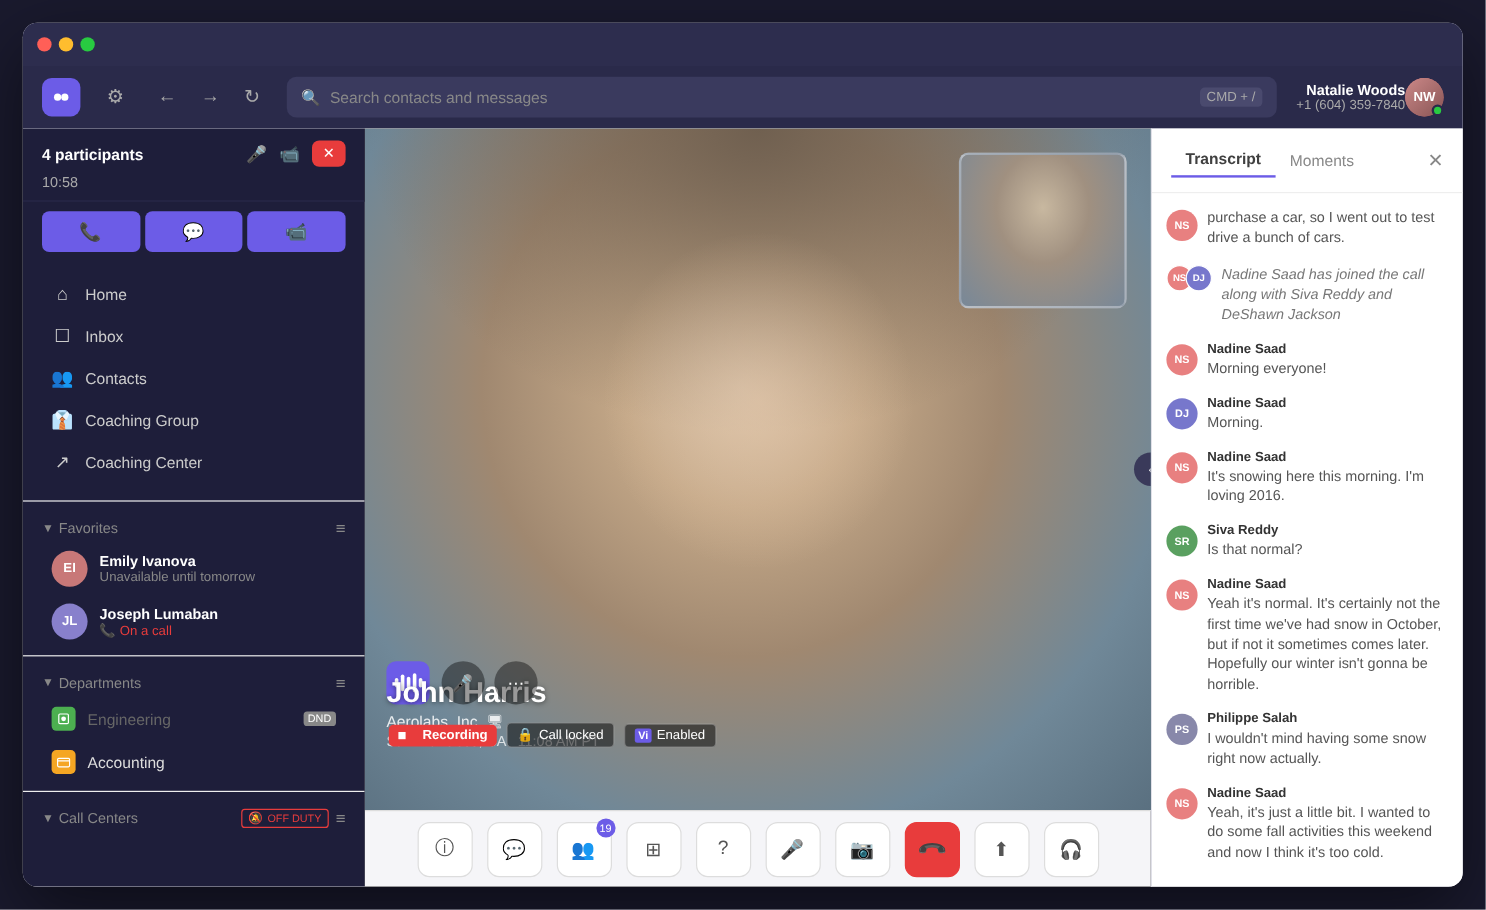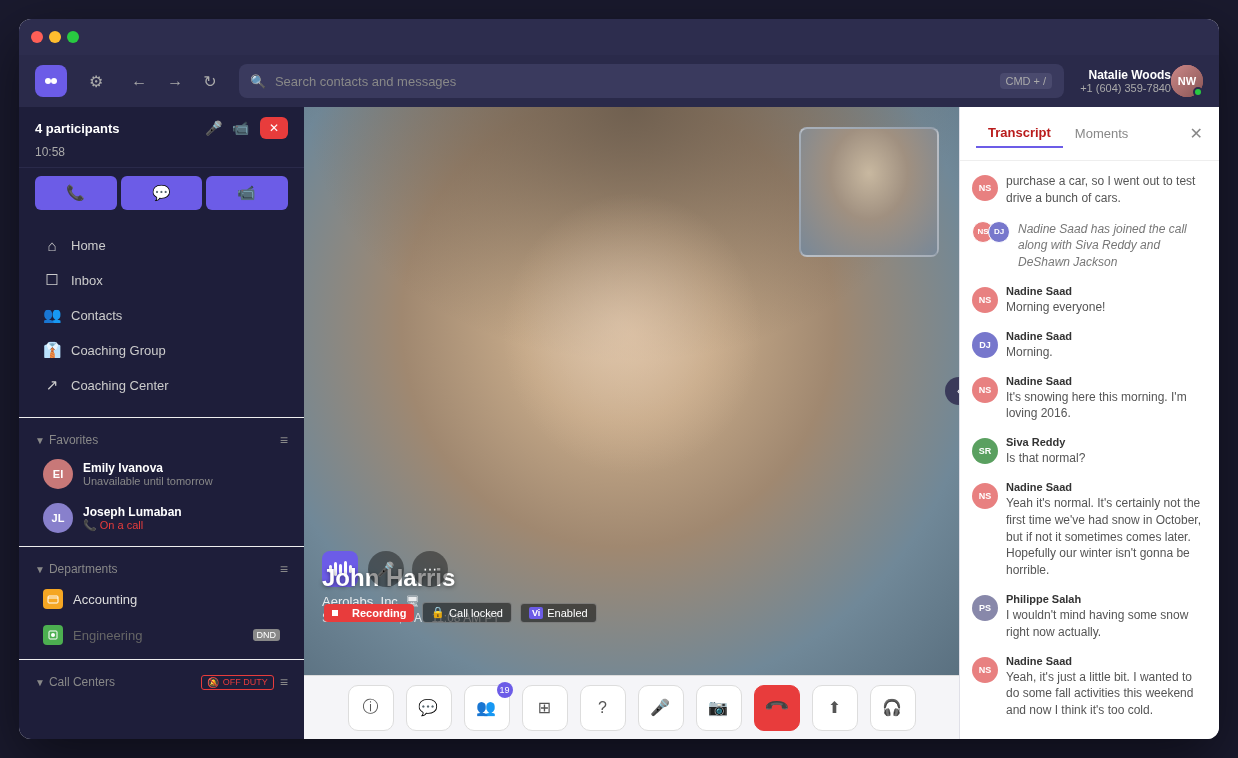--- a/index.html
+++ b/index.html
@@ -522,21 +522,21 @@
       align-items: center;
       padding: 12px 16px;
       border-bottom: 1px solid #eee;
       gap: 0;
     }
     .transcript-tab {
       font-size: 13px;
       font-weight: 600;
       padding: 6px 12px;
       cursor: pointer;
-      color: #b91c1c;
+      color: #404040;
       border-bottom: 2px solid #6c5ce7;
     }
     .moments-tab {
       font-size: 13px;
       padding: 6px 12px;
       cursor: pointer;
       color: #888;
     }
     .transcript-close {
       margin-left: auto;
@@ -717,37 +717,37 @@
 
       <div class="section-header">
         <div class="section-header-left">
           <span style="font-size:10px;">▼</span>
           <span>Departments</span>
         </div>
         <span class="section-header-right">≡</span>
       </div>
 
       <div class="dept-item">
+        <div class="dept-icon" style="background:#4caf50;border-radius:4px;">
+          <svg width="12" height="12" viewBox="0 0 12 12" fill="white">
+            <rect x="2" y="2" width="8" height="8" rx="1" fill="none" stroke="white" stroke-width="1"></rect>
+            <circle cx="6" cy="6" r="2" fill="white"></circle>
+          </svg>
+        </div>
+        <span class="dept-name muted">Engineering</span>
+        <span class="dnd-badge">DND</span>
+      </div>
+      <div class="dept-item">
         <div class="dept-icon" style="background:#f5a623;border-radius:4px;">
           <svg width="12" height="12" viewBox="0 0 12 12" fill="white">
             <rect x="1" y="3" width="10" height="7" rx="1" fill="none" stroke="white" stroke-width="1"></rect>
             <line x1="1" y1="5" x2="11" y2="5" stroke="white" stroke-width="1"></line>
           </svg>
         </div>
         <span class="dept-name">Accounting</span>
-      </div>
-      <div class="dept-item">
-        <div class="dept-icon" style="background:#4caf50;border-radius:4px;">
-          <svg width="12" height="12" viewBox="0 0 12 12" fill="white">
-            <rect x="2" y="2" width="8" height="8" rx="1" fill="none" stroke="white" stroke-width="1"></rect>
-            <circle cx="6" cy="6" r="2" fill="white"></circle>
-          </svg>
-        </div>
-        <span class="dept-name muted">Engineering</span>
-        <span class="dnd-badge">DND</span>
       </div>
 
       <div class="divider"></div>
 
       <div class="section-header">
         <div class="section-header-left">
           <span style="font-size:10px;">▼</span>
           <span>Call Centers</span>
         </div>
         <div style="display:flex;align-items:center;gap:6px;">

